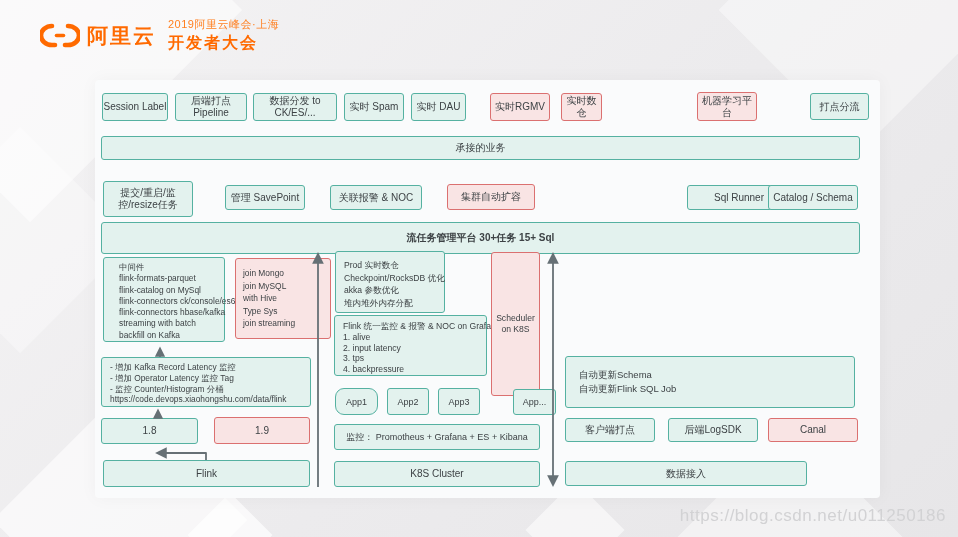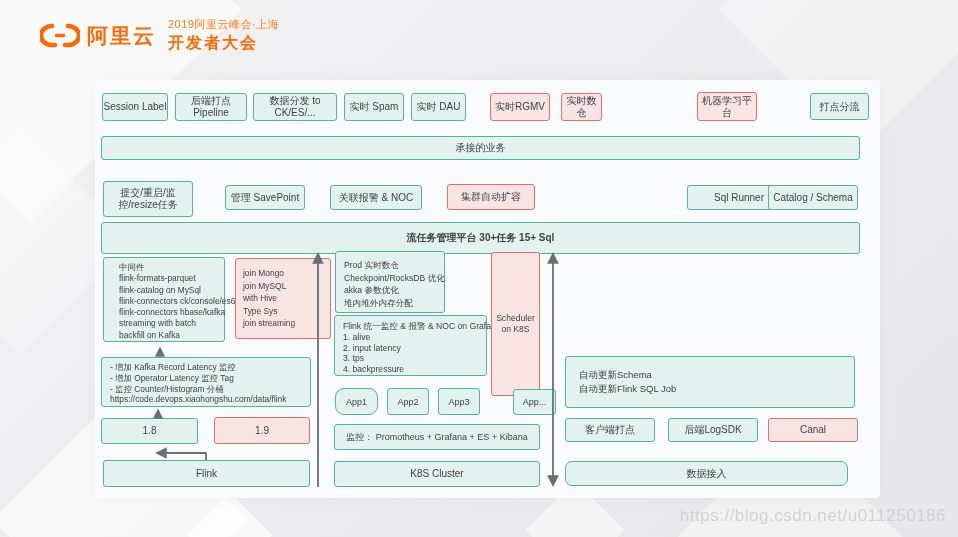--- a/index.html
+++ b/index.html
@@ -137,21 +137,21 @@
   <div class="bx g" style="left:334px;top:424px;width:206px;height:26px;font-size:9px;">监控：  Promotheus + Grafana + ES + Kibana</div>
   <div class="bx g" style="left:334px;top:461px;width:206px;height:26px;">K8S Cluster</div>
 
   <div class="bx g multi vcenter" style="left:565px;top:356px;width:290px;height:52px;font-size:9.5px;line-height:14px;padding-left:13px;">
     <div>自动更新Schema</div>
     <div>自动更新Flink SQL Job</div>
   </div>
   <div class="bx g" style="left:565px;top:418px;width:90px;height:24px;">客户端打点</div>
   <div class="bx g" style="left:668px;top:418px;width:90px;height:24px;">后端LogSDK</div>
   <div class="bx r" style="left:768px;top:418px;width:90px;height:24px;">Canal</div>
-  <div class="bx g" style="left:565px;top:461px;width:283px;height:25px;border-radius:7px;">数据接入</div>
+  <div class="bx g" style="left:565px;top:461px;width:242px;height:25px;">数据接入</div>
 
   <svg class="overlay" width="958" height="537">
     <defs>
       <marker id="ah" viewBox="0 0 10 10" refX="7.5" refY="5" markerWidth="6.5" markerHeight="6.5" orient="auto-start-reverse">
         <path d="M0,0 L10,5 L0,10 z" fill="#667075"></path>
       </marker>
     </defs>
     <path d="M160,357 L160,349" stroke="#667075" stroke-width="1.6" fill="none" marker-end="url(#ah)"></path>
     <path d="M158,418 L158,411" stroke="#667075" stroke-width="1.6" fill="none" marker-end="url(#ah)"></path>
     <path d="M206,460 L206,453 L158,453" stroke="#667075" stroke-width="1.8" fill="none" stroke-linejoin="round" marker-end="url(#ah)"></path>

